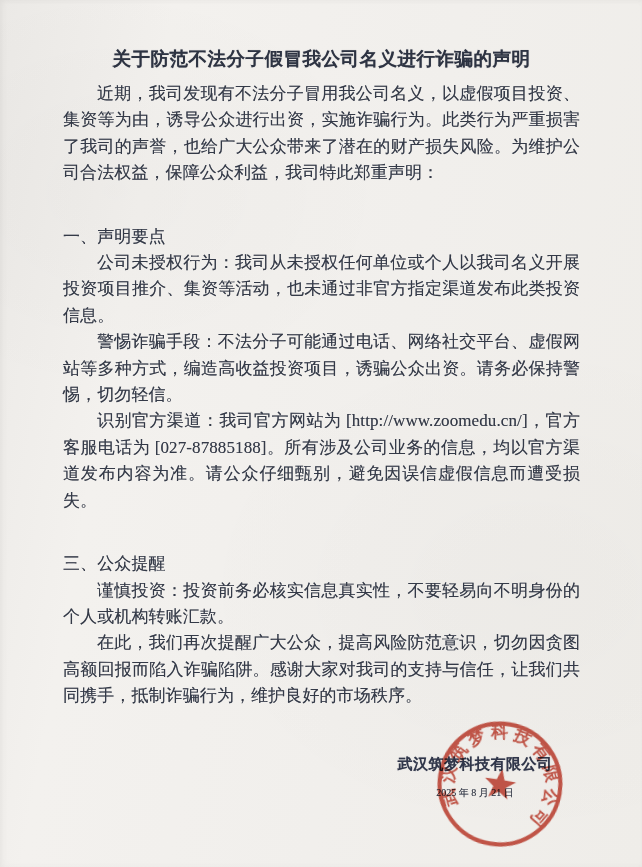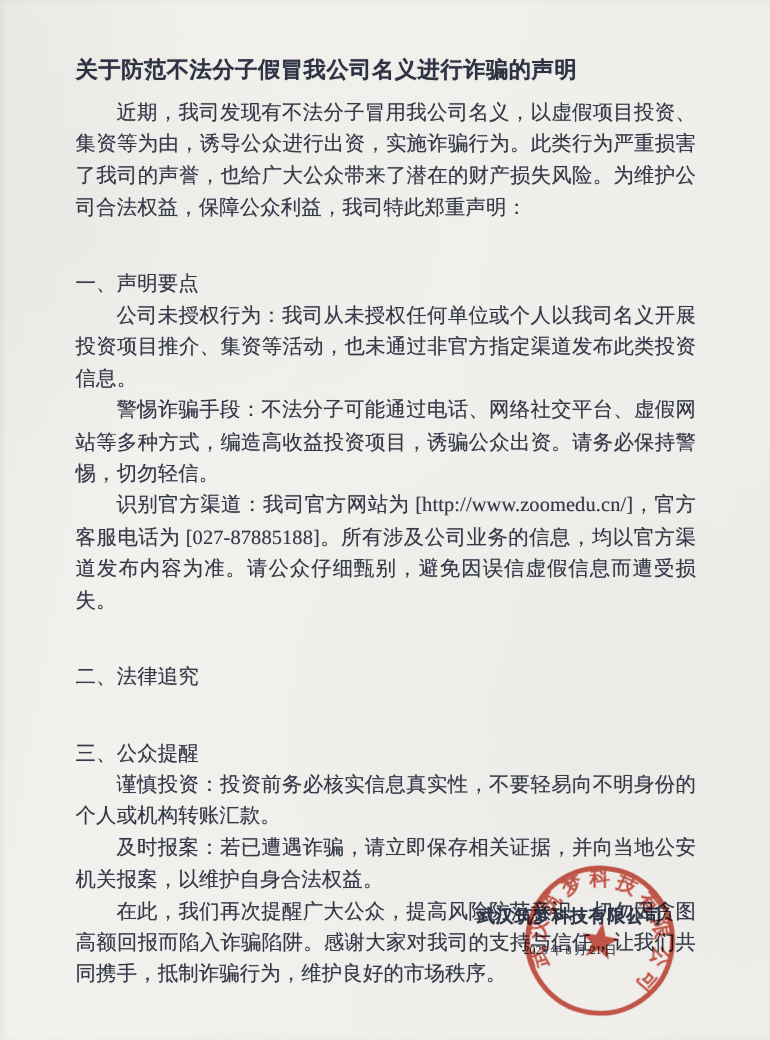--- a/index.html
+++ b/index.html
@@ -21,20 +21,21 @@
     box-shadow: inset 3px 0 6px rgba(0,0,0,0.035), inset 0 2px 5px rgba(0,0,0,0.02);
     box-sizing: border-box;
     padding: 44px 62px 0 63px;
     color: #343a48;
   }
   .title {
     margin: 0 0 7px 0;
     font-size: 18.5px;
     font-weight: bold;
     line-height: 30px;
+    text-align: center;
     letter-spacing: 0.5px;
     color: #2d3342;
     text-shadow: 0 0 0.7px rgba(45,51,66,0.55);
   }
   .body-text p {
     margin: 0;
     font-size: 17px;
     line-height: 26.4px;
     text-align: justify;
     letter-spacing: 0.1px;
@@ -82,24 +83,22 @@
 <div class="page">
 
   <h1 class="title">关于防范不法分子假冒我公司名义进行诈骗的声明</h1>
 
   <div class="body-text" id="paragraphs">
       <p class="indent">近期，我司发现有不法分子冒用我公司名义，以虚假项目投资、集资等为由，诱导公众进行出资，实施诈骗行为。此类行为严重损害了我司的声誉，也给广大公众带来了潜在的财产损失风险。为维护公司合法权益，保障公众利益，我司特此郑重声明：</p>
       <p class="heading">一、声明要点</p>
       <p class="indent">公司未授权行为：我司从未授权任何单位或个人以我司名义开展投资项目推介、集资等活动，也未通过非官方指定渠道发布此类投资信息。</p>
       <p class="indent">警惕诈骗手段：不法分子可能通过电话、网络社交平台、虚假网站等多种方式，编造高收益投资项目，诱骗公众出资。请务必保持警惕，切勿轻信。</p>
       <p class="indent">识别官方渠道：我司官方网站为 [http://www.zoomedu.cn/]，官方客服电话为 [027-87885188]。所有涉及公司业务的信息，均以官方渠道发布内容为准。请公众仔细甄别，避免因误信虚假信息而遭受损失。</p>
-      <p class="heading">二、法律追究</p>
       <p class="heading">三、公众提醒</p>
       <p class="indent">谨慎投资：投资前务必核实信息真实性，不要轻易向不明身份的个人或机构转账汇款。</p>
-      <p class="indent">及时报案：若已遭遇诈骗，请立即保存相关证据，并向当地公安机关报案，以维护自身合法权益。</p>
       <p class="indent">在此，我们再次提醒广大公众，提高风险防范意识，切勿因贪图高额回报而陷入诈骗陷阱。感谢大家对我司的支持与信任，让我们共同携手，抵制诈骗行为，维护良好的市场秩序。</p>
     </div>
 
   <div class="sig-block">
     <div class="signature">武汉筑梦科技有限公司</div>
     <div class="sig-date">2025 年 8 月 21 日</div>
   </div>
 
   <svg class="stamp" viewBox="0 0 124 124" xmlns="http://www.w3.org/2000/svg">
     <circle cx="62" cy="62" r="58.5" fill="none" stroke="#c23a2a" stroke-width="4"></circle>

